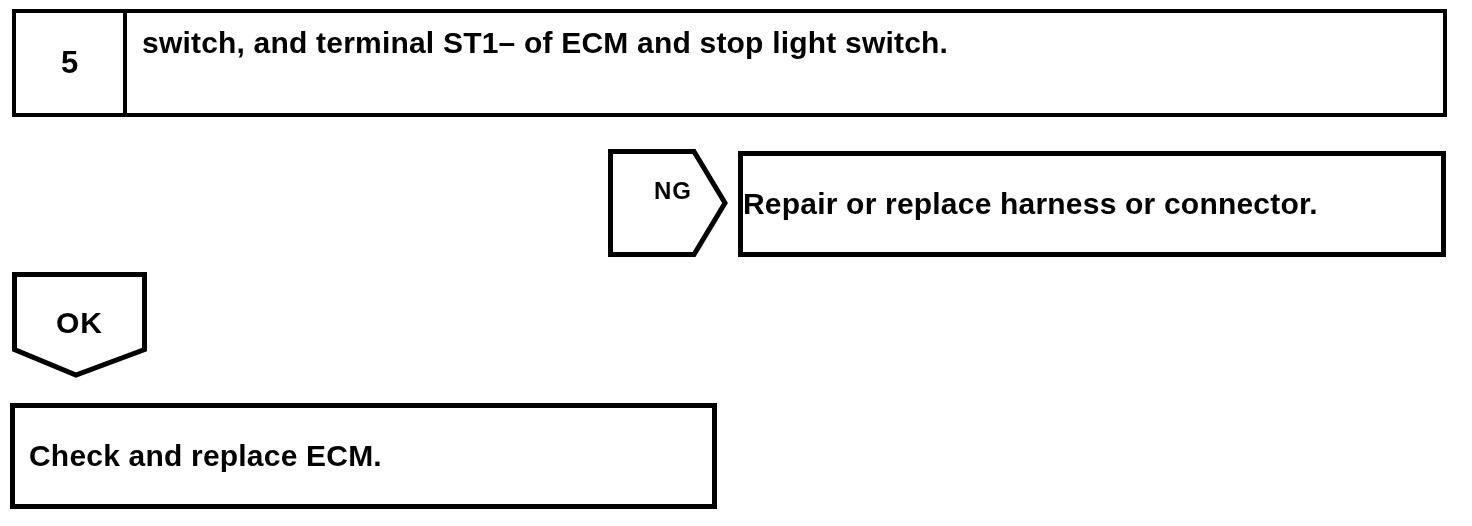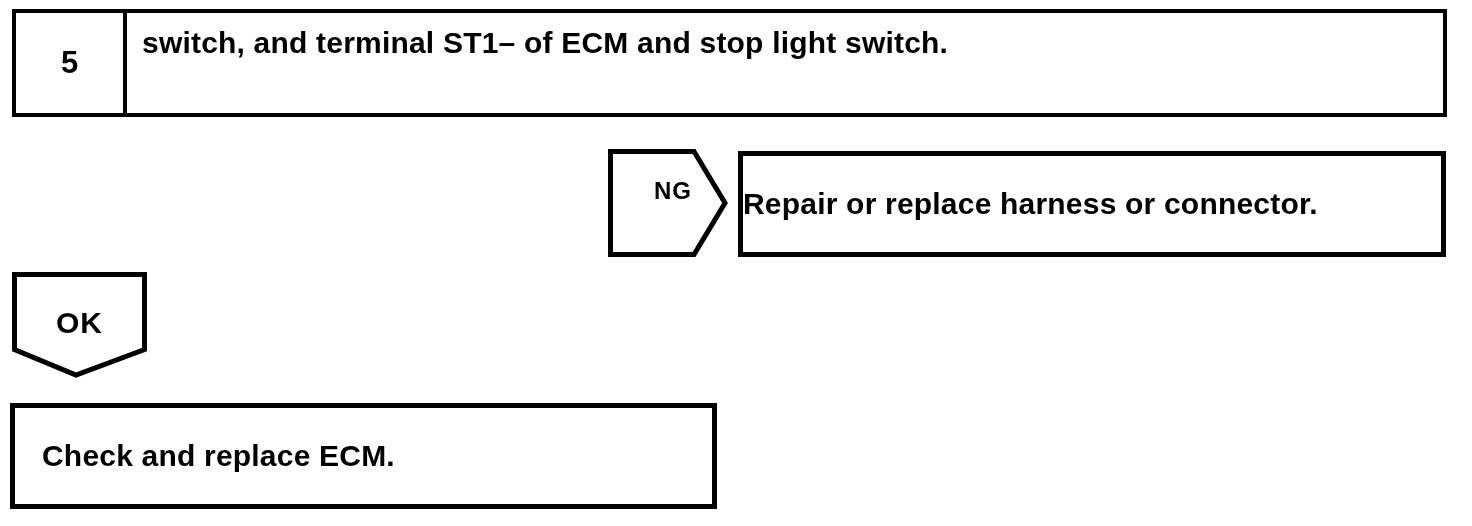--- a/index.html
+++ b/index.html
@@ -69,21 +69,21 @@
     width: 135px; height: 78px;
     display: flex; align-items: center; justify-content: center;
     font-size: 30px; letter-spacing: 1px;
   }
 
   
   .ok-action-box {
     left: 10px; top: 403px;
     width: 707px; height: 106px;
     display: flex; align-items: center;
-    padding-left: 27px;
+    padding-left: 14px;
     font-size: 30px;
     letter-spacing: 0.2px;
   }
 </style>
 </head>
 <body>
 
 <div class="canvas">
 
   <div class="abs outlined step-box">

